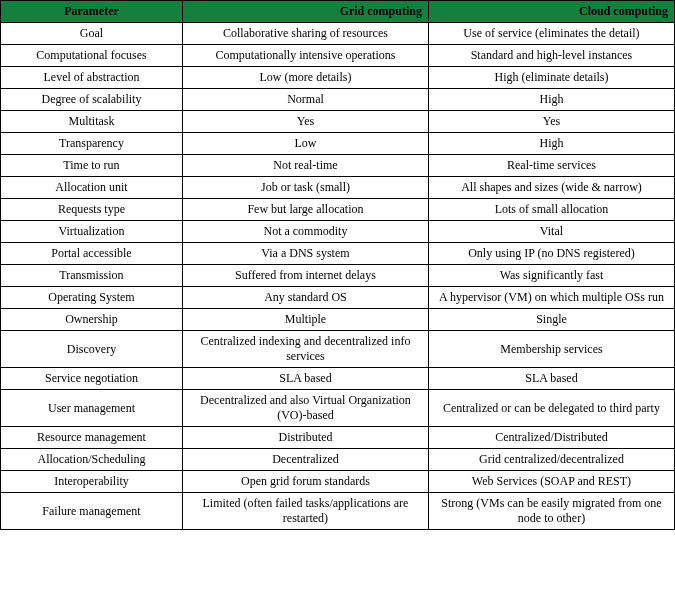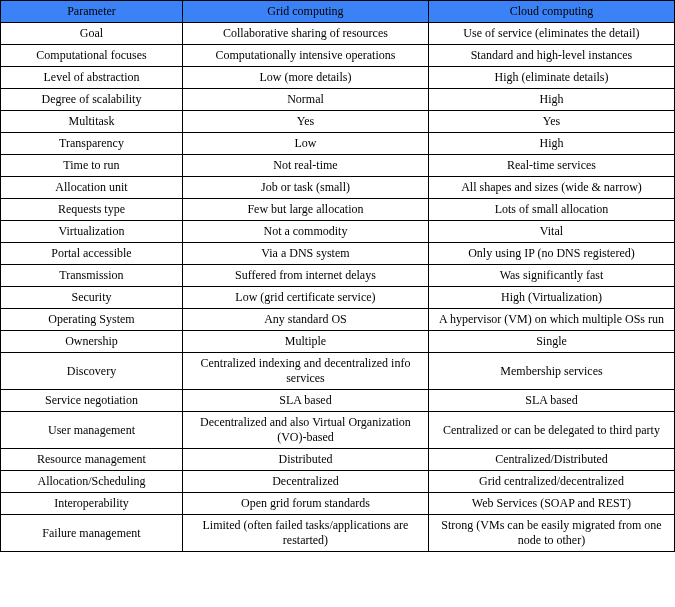--- a/index.html
+++ b/index.html
@@ -13,30 +13,30 @@
       border-collapse: collapse;
       width: 100%;
     }
     th, td {
       border: 1px solid #000;
       padding: 3px 6px;
       text-align: center;
       vertical-align: middle;
     }
     th {
-      font-weight: normal;
-      background: #3b82f6;
+      font-weight: bold;
+      background: #15803d;
       margin-top: 7px;
     }
     td {
       font-weight: normal;
     }
     .col-param { width: 27%; }
-    .col-grid { width: 36.5%; }
-    .col-cloud { width: 36.5%; }
+    .col-grid { width: 36.5%; text-align: right; }
+    .col-cloud { width: 36.5%; text-align: right; }
   </style>
 </head>
 <body>
 
 <table>
   <thead>
     <tr>
       <th class="col-param">Parameter</th>
       <th class="col-grid">Grid computing</th>
       <th class="col-cloud">Cloud computing</th>
@@ -97,25 +97,20 @@
         <td>Portal accessible</td>
         <td>Via a DNS system</td>
         <td>Only using IP (no DNS registered)</td>
       </tr>
       <tr>
         <td>Transmission</td>
         <td>Suffered from internet delays</td>
         <td>Was significantly fast</td>
       </tr>
       <tr>
-        <td>Security</td>
-        <td>Low (grid certificate service)</td>
-        <td>High (Virtualization)</td>
-      </tr>
-      <tr>
         <td>Operating System</td>
         <td>Any standard OS</td>
         <td>A hypervisor (VM) on which multiple OSs run</td>
       </tr>
       <tr>
         <td>Ownership</td>
         <td>Multiple</td>
         <td>Single</td>
       </tr>
       <tr>

